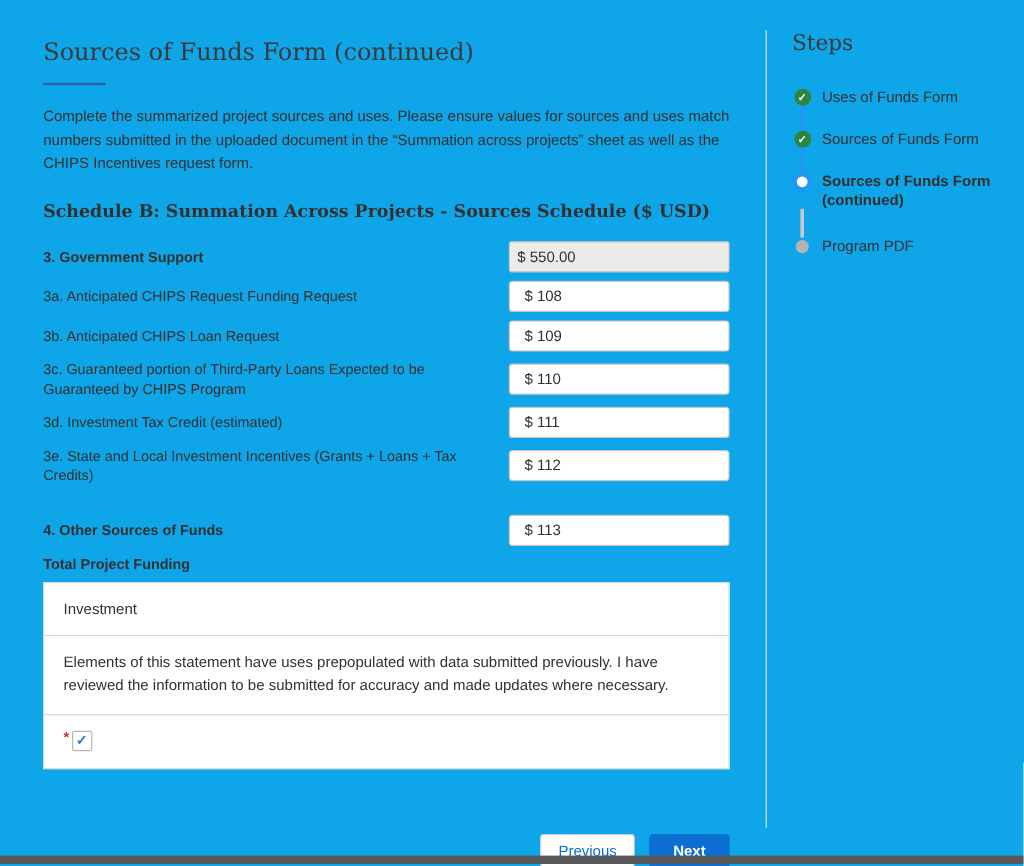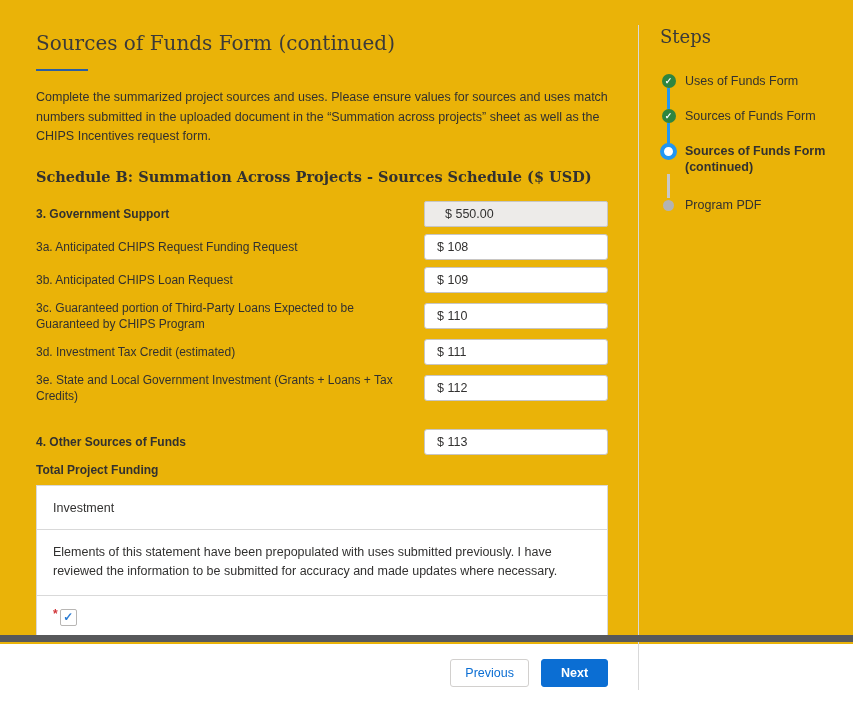--- a/index.html
+++ b/index.html
@@ -1,53 +1,53 @@
 <!DOCTYPE html>
 <html><head>
 <meta charset="utf-8">
 <style>
   * { margin: 0; padding: 0; box-sizing: border-box; }
   html, body { width: 853px; height: 722px; overflow: hidden; background: #fff;
     font-family: "Liberation Sans", sans-serif; color: #323130; }
-  .page { position: relative; width: 853px; height: 644px; background: #eab308; }
+  .page { position: relative; width: 853px; height: 722px; background: #0ea5e9; }
 
   
   .main { position: absolute; left: 36px; top: 0; width: 572px; }
   .page-title { margin-top: 30px; font-family: "DejaVu Serif", serif; font-weight: 400;
     font-size: 20px; line-height: 26px; color: #3b3a39; }
   .title-underline { margin-top: 13px; width: 52px; height: 2px; background: #2a5fa5; }
   .page-desc { margin-top: 17px; font-size: 12.5px; line-height: 19.5px; color: #323130; width: 575px; }
   .schedule-heading { margin-top: 20px; margin-bottom: 14px; font-family: "DejaVu Serif", serif;
     font-weight: 700; font-size: 14.5px; line-height: 20px; color: #323130; }
 
   .form-row { display: flex; align-items: center; margin-bottom: 7px; }
   .form-row .lbl { flex: 1; padding-right: 16px; font-size: 12px; line-height: 16px; color: #323130; }
   .form-row .lbl.bold { font-weight: 700; }
   .form-row input { width: 184px; height: 26px; border: 1px solid #c8c6c4; border-radius: 3px;
     font-family: "Liberation Sans", sans-serif; font-size: 12.5px; color: #323130;
     padding: 0 8px 0 12px; background: #fff; outline: none; }
-  .form-row input.disabled { background: #edebe9; padding-left: 20px; border-radius: 2px; color: #323130; }
+  .form-row input.disabled { background: #edebe9; padding-left: 6px; border-radius: 2px; color: #323130; }
   .gap-before { margin-top: 25px; }
 
   
   .attest-box { margin-top: 6px; border: 1px solid #d9d9d9; background: #fff; }
   .attest-header { padding: 15px 16px 14px; font-size: 12.5px; color: #323130;
     border-bottom: 1px solid #d9d9d9; }
   .attest-statement { padding: 13px 16px; font-size: 12.5px; line-height: 19.5px; color: #323130;
     border-bottom: 1px solid #d9d9d9; width: 100%; }
   .attest-check-row { padding: 13px 16px 14px; display: flex; align-items: flex-start; }
   .req-star { color: #d13438; font-size: 12px; font-weight: 700; margin-right: 2px; margin-top: -2px; }
   .checkbox { width: 17px; height: 17px; border: 1px solid #b8b6b4; border-radius: 2px;
     background: #fff; display: flex; align-items: center; justify-content: center;
     font-size: 12px; font-weight: 700; color: #2b7cd3; cursor: pointer; }
 
   
   .btn-row { margin-top: 18px; display: flex; justify-content: flex-end; gap: 12px; }
   .btn { height: 28px; min-width: 67px; padding: 0 14px; border-radius: 3px; font-size: 12.5px;
-    font-family: "Liberation Sans", sans-serif; cursor: pointer; }
+    font-family: "Liberation Sans", sans-serif; cursor: pointer; margin-top: 36px; }
   .btn-secondary { background: #fff; border: 1px solid #d2d0ce; color: #0b6ed3; }
   .btn-primary { background: #0b6ed3; border: 1px solid #0b6ed3; color: #fff; font-weight: 700; }
 
   
   .v-divider { position: absolute; left: 638px; top: 25px; width: 1px; height: 665px; background: #d9d9d9; }
   .sidebar { position: absolute; left: 660px; top: 25px; width: 180px; }
   .steps-heading { font-family: "DejaVu Serif", serif; font-weight: 400; font-size: 18px;
     line-height: 24px; color: #3b3a39; }
   .steps-list { margin-top: 24px; }
   .step { display: flex; align-items: flex-start; }
@@ -93,35 +93,35 @@
     </div>
     <div class="form-row">
       <div class="lbl">3c. Guaranteed portion of Third-Party Loans Expected to be Guaranteed by CHIPS Program</div>
       <input value="$ 110" style="">
     </div>
     <div class="form-row">
       <div class="lbl">3d. Investment Tax Credit (estimated)</div>
       <input value="$ 111" style="">
     </div>
     <div class="form-row">
-      <div class="lbl">3e. State and Local Government Investment (Grants + Loans + Tax Credits)</div>
+      <div class="lbl">3e. State and Local Investment Incentives (Grants + Loans + Tax Credits)</div>
       <input value="$ 112" style="">
     </div>
 
     <div class="form-row gap-before">
       <div class="lbl bold">4. Other Sources of Funds</div>
       <input value="$ 113" style="">
     </div>
     <div class="form-row">
       <div class="lbl bold">Total Project Funding</div>
     </div>
 
     <div class="attest-box">
       <div class="attest-header">Investment</div>
-      <div class="attest-statement">Elements of this statement have been prepopulated with uses submitted previously. I have reviewed the information to be submitted for accuracy and made updates where necessary.</div>
+      <div class="attest-statement">Elements of this statement have uses prepopulated with data submitted previously. I have reviewed the information to be submitted for accuracy and made updates where necessary.</div>
       <div class="attest-check-row">
         <span class="req-star">*</span>
         <div class="checkbox">
           <span>✓</span>
         </div>
       </div>
     </div>
 
     <div class="btn-row">
       <button class="btn btn-secondary">Previous</button>

